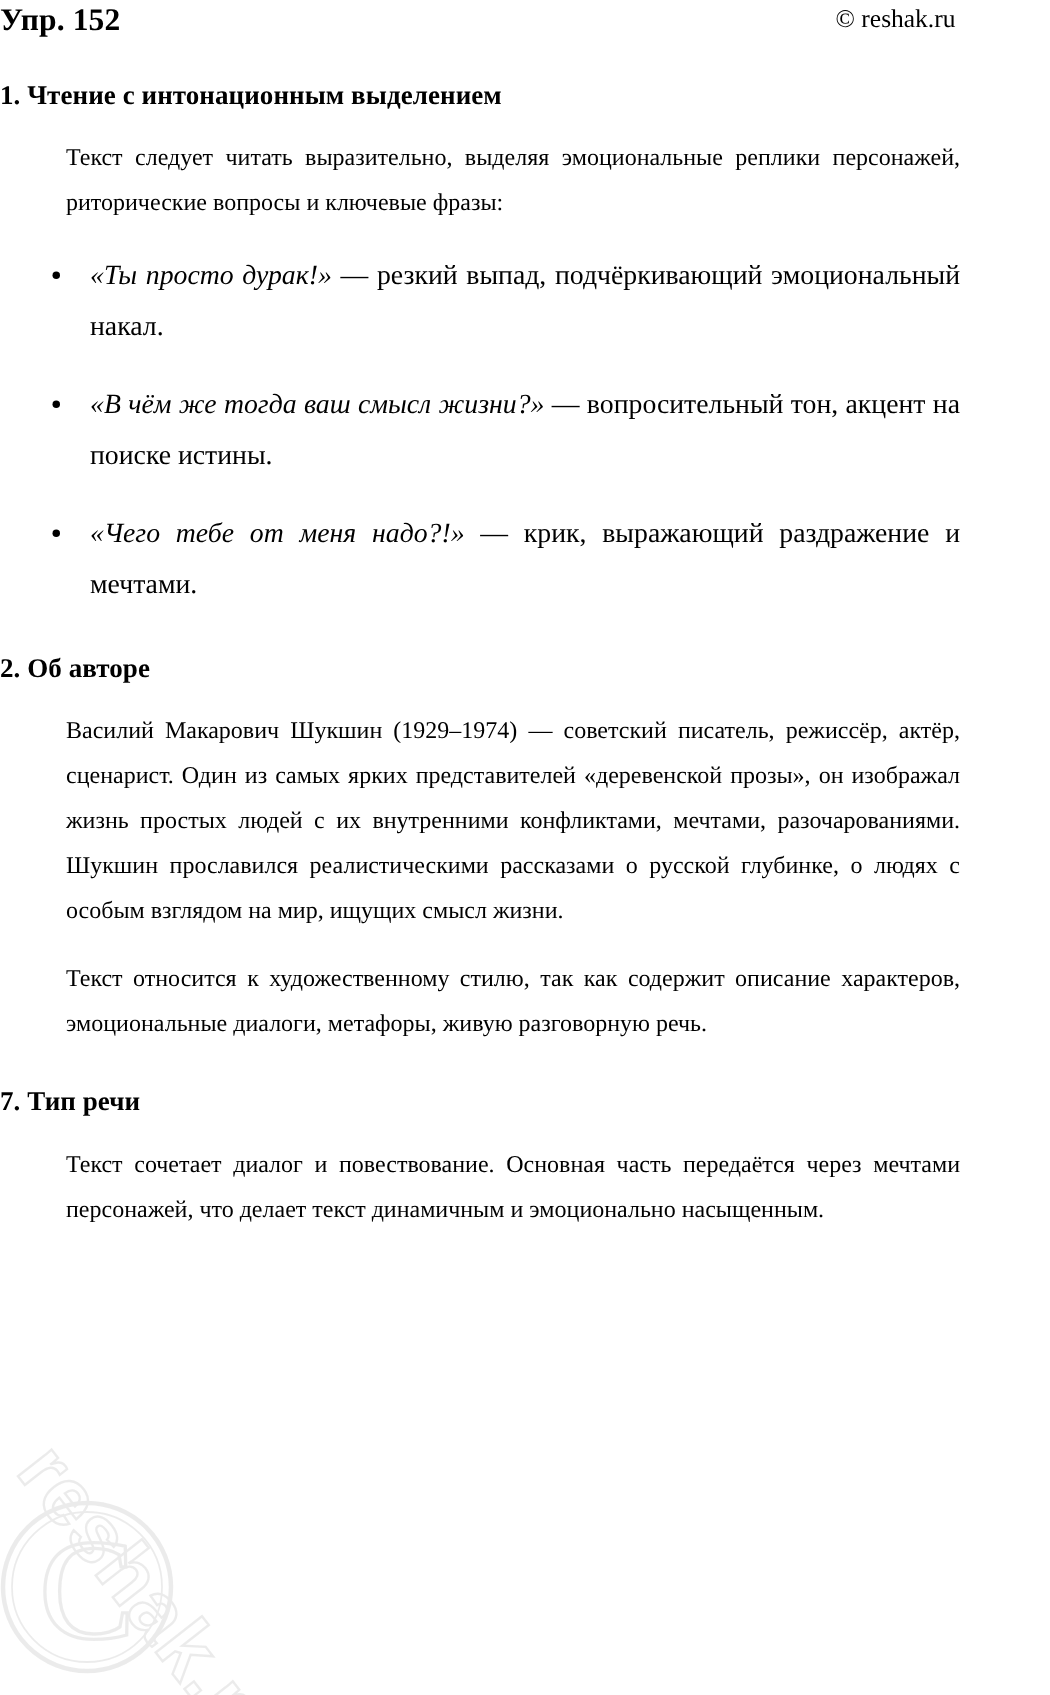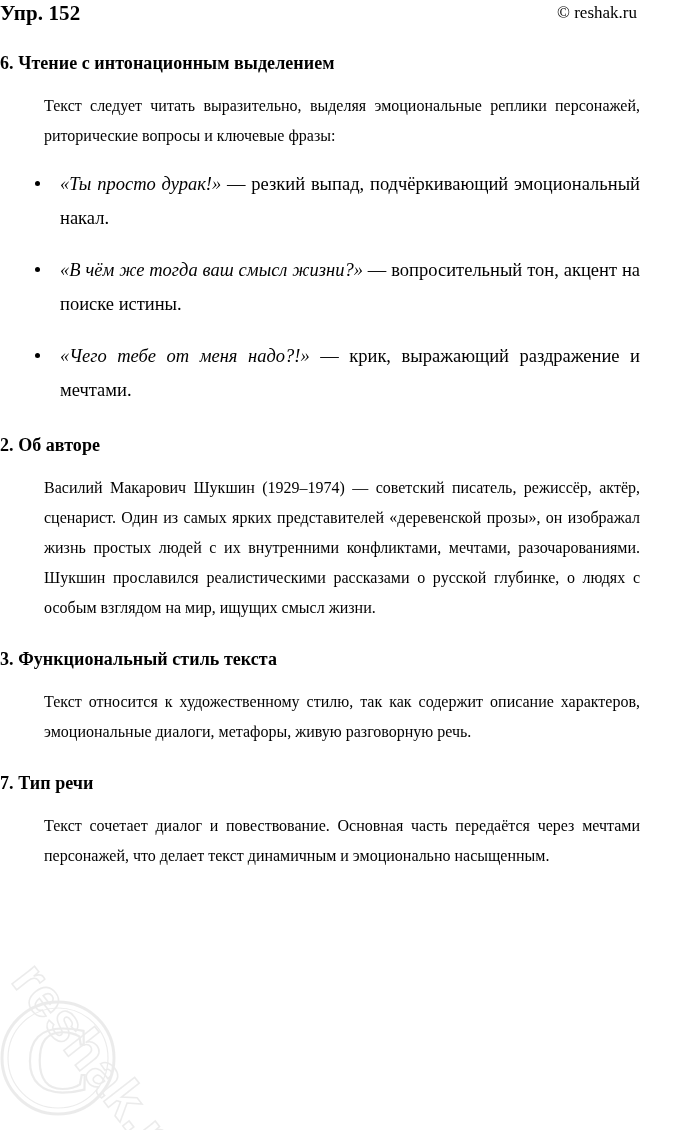--- a/index.html
+++ b/index.html
@@ -142,38 +142,37 @@
       </g>
     </svg>
   </div>
 
   <div class="header-row">
     <div class="exercise-title">Упр. 152</div>
     <div class="copyright">© reshak.ru</div>
   </div>
 
 
-  <h2 class="section-heading">6. Чтение с интонационным выделением</h2>
+  <h2 class="section-heading">1. Чтение с интонационным выделением</h2>
   <p class="body-text sec-1-intro">Текст следует читать выразительно, выделяя эмоциональные реплики персонажей, риторические вопросы и ключевые фразы:</p>
 
   <ul class="bullet-list">
     <li>
       <span class="bullet-dot"></span><span class="quote">«Ты просто дурак!»</span><span> — резкий выпад, подчёркивающий эмоциональный накал.</span>
     </li>
     <li>
       <span class="bullet-dot"></span><span class="quote">«В чём же тогда ваш смысл жизни?»</span><span> — вопросительный тон, акцент на поиске истины.</span>
     </li>
     <li>
       <span class="bullet-dot"></span><span class="quote">«Чего тебе от меня надо?!»</span><span> — крик, выражающий раздражение и мечтами.</span>
     </li>
   </ul>
   <div class="gap-after-list"></div>
 
   <h2 class="section-heading">2. Об авторе</h2>
   <p class="body-text">Василий Макарович Шукшин (1929–1974) — советский писатель, режиссёр, актёр, сценарист. Один из самых ярких представителей «деревенской прозы», он изображал жизнь простых людей с их внутренними конфликтами, мечтами, разочарованиями. Шукшин прославился реалистическими рассказами о русской глубинке, о людях с особым взглядом на мир, ищущих смысл жизни.</p>
 
-  <h2 class="section-heading">3. Функциональный стиль текста</h2>
   <p class="body-text">Текст относится к художественному стилю, так как содержит описание характеров, эмоциональные диалоги, метафоры, живую разговорную речь.</p>
 
   <h2 class="section-heading">7. Тип речи</h2>
   <p class="body-text">Текст сочетает диалог и повествование. Основная часть передаётся через мечтами персонажей, что делает текст динамичным и эмоционально насыщенным.</p>
 
 </div>
 
 </body></html>

